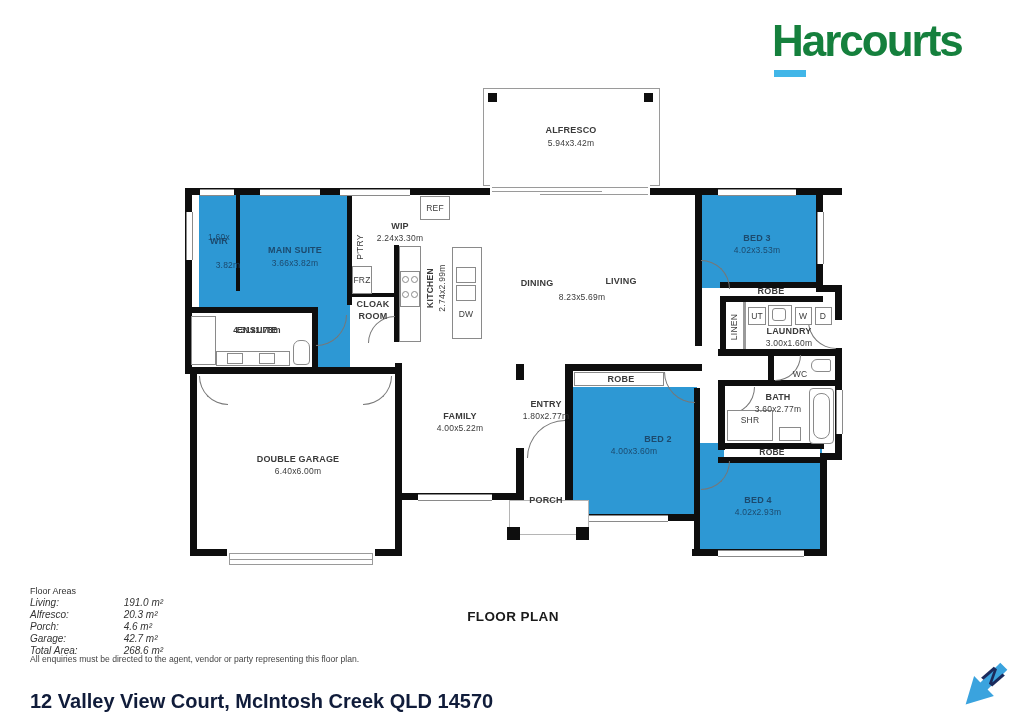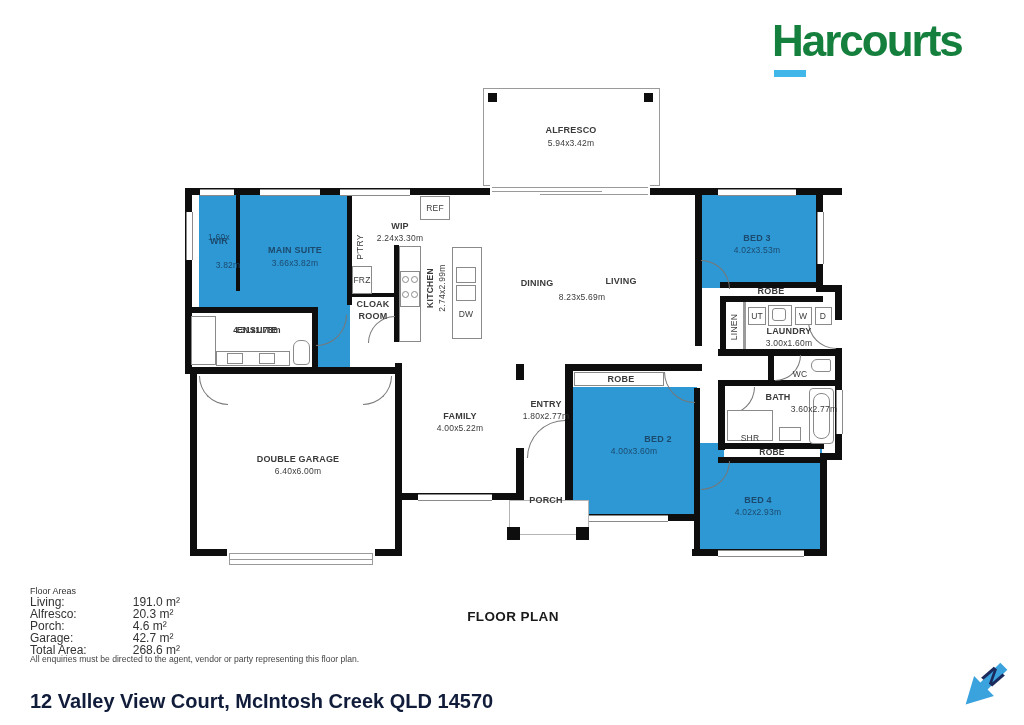--- a/index.html
+++ b/index.html
@@ -29,21 +29,21 @@
   .vlbl{position:absolute;transform:translate(-50%,-50%) rotate(-90deg);font-size:8.5px;
         color:#3a3a3a;white-space:nowrap;letter-spacing:.3px;}
   .tiny{font-size:8.5px;font-weight:400;}
   
   #logo{position:absolute;left:772px;top:16px;font-size:44px;font-weight:800;color:#15803d;
         letter-spacing:-2px;}
   #logo-bar{position:absolute;left:774px;top:70px;width:32px;height:7px;background:#41b6e8;}
   
   #floor-areas{position:absolute;left:30px;top:586px;font-size:9px;color:#333;line-height:11px;}
   #floor-areas table{border-collapse:collapse;}
-  #floor-areas td{padding:0 0 1px 0;font-size:12px;}
+  #floor-areas td{padding:0 0 1px 0;font-size:10px;font-style:italic;}
   #floor-areas td.v{padding-left:46px;}
   #plan-title{position:absolute;left:513px;top:616px;transform:translate(-50%,-50%);
               font-size:13.5px;font-weight:700;color:#1a1a1a;letter-spacing:.4px;}
   #disclaimer{position:absolute;left:30px;top:654px;font-size:8.6px;color:#444;line-height:10.2px;}
   #address{position:absolute;left:30px;top:690px;font-size:20px;font-weight:700;color:#101c3a;}
   #compass{position:absolute;left:956px;top:650px;}
 </style>
 </head>
 <body>
 
@@ -221,22 +221,22 @@
 
   <div class="lbl" style="left:546px;top:404px;">ENTRY</div>
   <div class="lbl dim" style="left:546px;top:416px;">1.80x2.77m</div>
 
   <div class="lbl onblue" style="left:634px;top:439px;padding-left:48px;">BED 2</div>
   <div class="lbl dim onblue" style="left:634px;top:451px;">4.00x3.60m</div>
   <div class="lbl" style="left:621px;top:379px;">ROBE</div>
 
   <div class="lbl tiny" style="left:800px;top:374px;">WC</div>
   <div class="lbl" style="left:778px;top:397px;">BATH</div>
-  <div class="lbl dim" style="left:778px;top:409px;margin-left:36px;">3.60x2.77m</div>
-  <div class="lbl tiny" style="left:750px;top:438px;">SHR</div>
+  <div class="lbl dim" style="left:778px;top:409px;">3.60x2.77m</div>
+  <div class="lbl tiny" style="left:750px;top:420px;">SHR</div>
   <div class="lbl" style="left:772px;top:452px;font-size:8.5px;">ROBE</div>
 
   <div class="lbl onblue" style="left:758px;top:500px;">BED 4</div>
   <div class="lbl dim onblue" style="left:758px;top:512px;">4.02x2.93m</div>
 
   <div class="lbl" style="left:298px;top:459px;">DOUBLE GARAGE</div>
   <div class="lbl dim" style="left:298px;top:471px;">6.40x6.00m</div>
 
   <div class="lbl" style="left:546px;top:500px;">PORCH</div>
 

